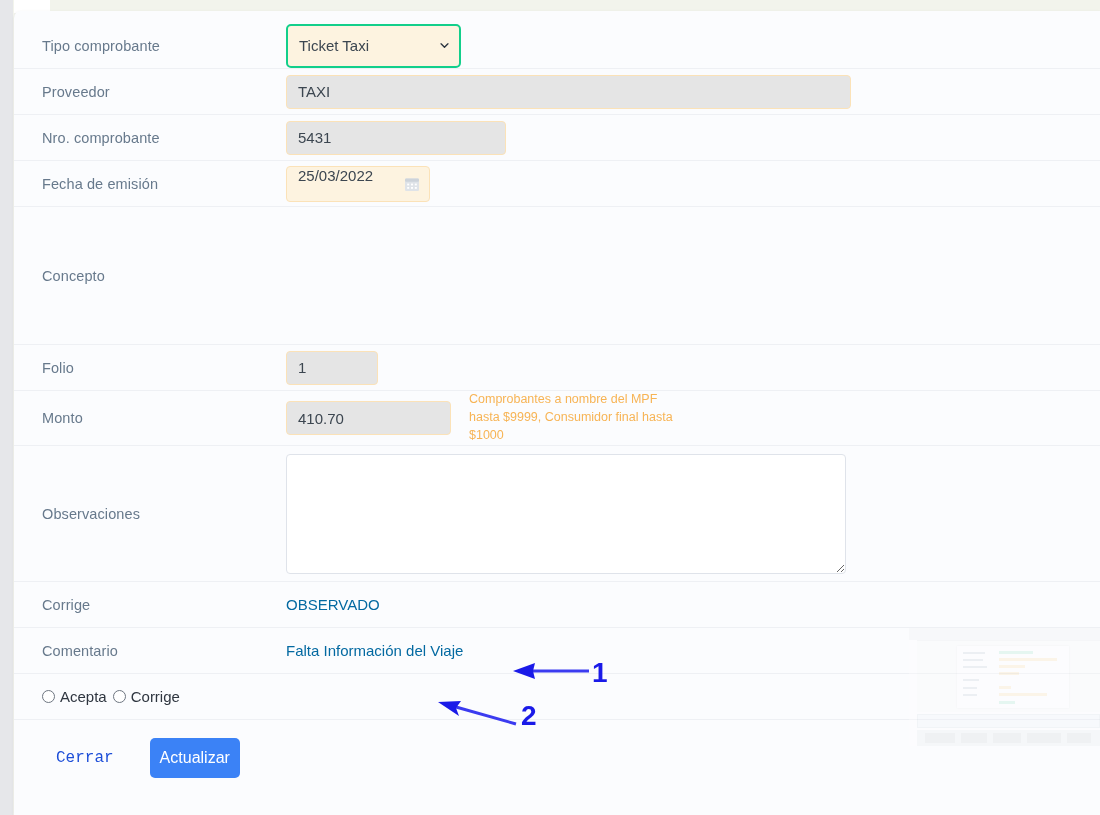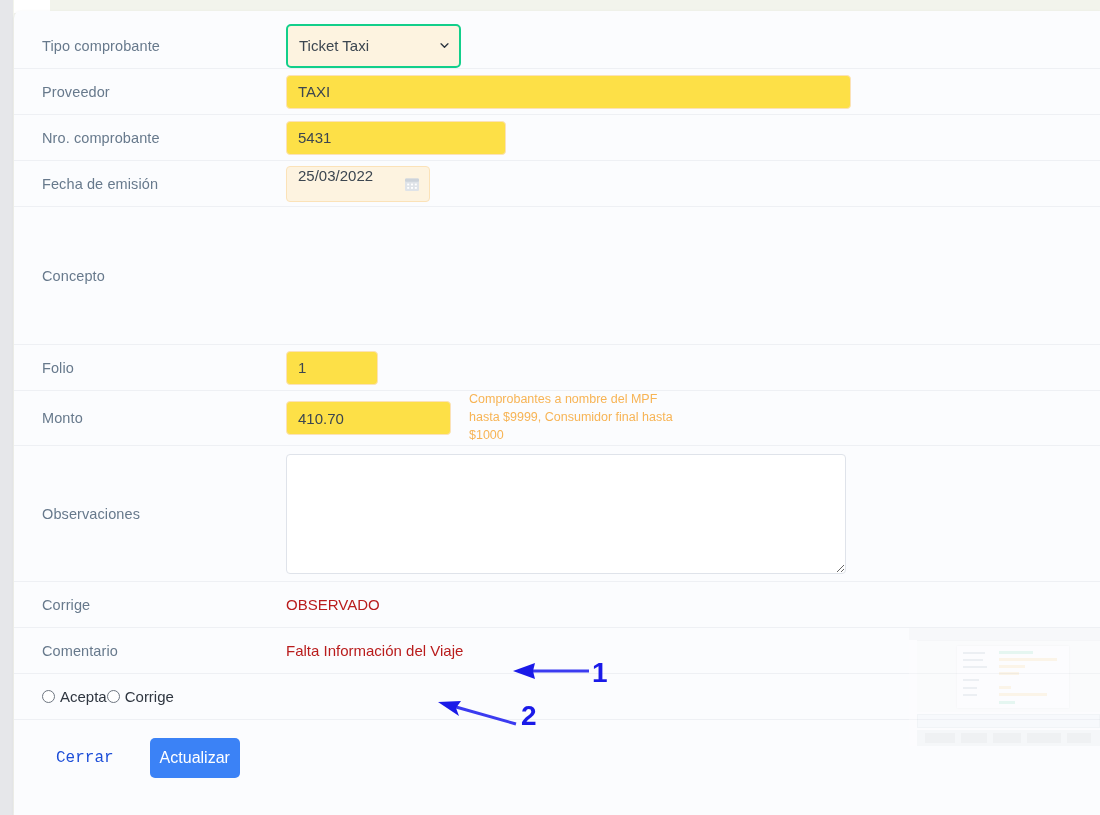--- a/index.html
+++ b/index.html
@@ -85,21 +85,21 @@
     width: 244px;
     flex: 0 0 244px;
     font-size: 14.5px;
     color: #67798c;
     letter-spacing: .1px;
   }
   .field { flex: 1 1 auto; display: flex; align-items: center; }
 
   
   .inp {
-    background: #fde047;
+    background: #e5e5e5;
     border: 1px solid #fbe2b8;
     border-radius: 4px;
     font-family: "Liberation Sans", sans-serif;
     font-size: 15px;
     color: #3c4650;
     padding: 7px 11px;
     outline: none;
     height: 34px;
   }
   .inp.sel {
@@ -180,24 +180,24 @@
   .hint {
     margin-left: 18px;
     font-size: 12.5px;
     line-height: 1.42;
     color: #f7b455;
     max-width: 210px;
   }
 
   .plain-val {
     font-size: 15px;
-    color: #b91c1c;
-  }
-
-  .radios { display: flex; align-items: flex-start; gap: 0; font-size: 15px; color: #2f3640; }
+    color: #0369a1;
+  }
+
+  .radios { display: flex; align-items: flex-start; gap: 6px; font-size: 15px; color: #2f3640; }
   .radios label { display: inline-flex; align-items: center; gap: 5px; cursor: pointer; }
   .radios input[type=radio] {
     -webkit-appearance: none; appearance: none;
     width: 13px; height: 13px;
     border: 1px solid #6e7681;
     border-radius: 50%;
     background: #fff;
     margin: 0;
     cursor: pointer;
   }

